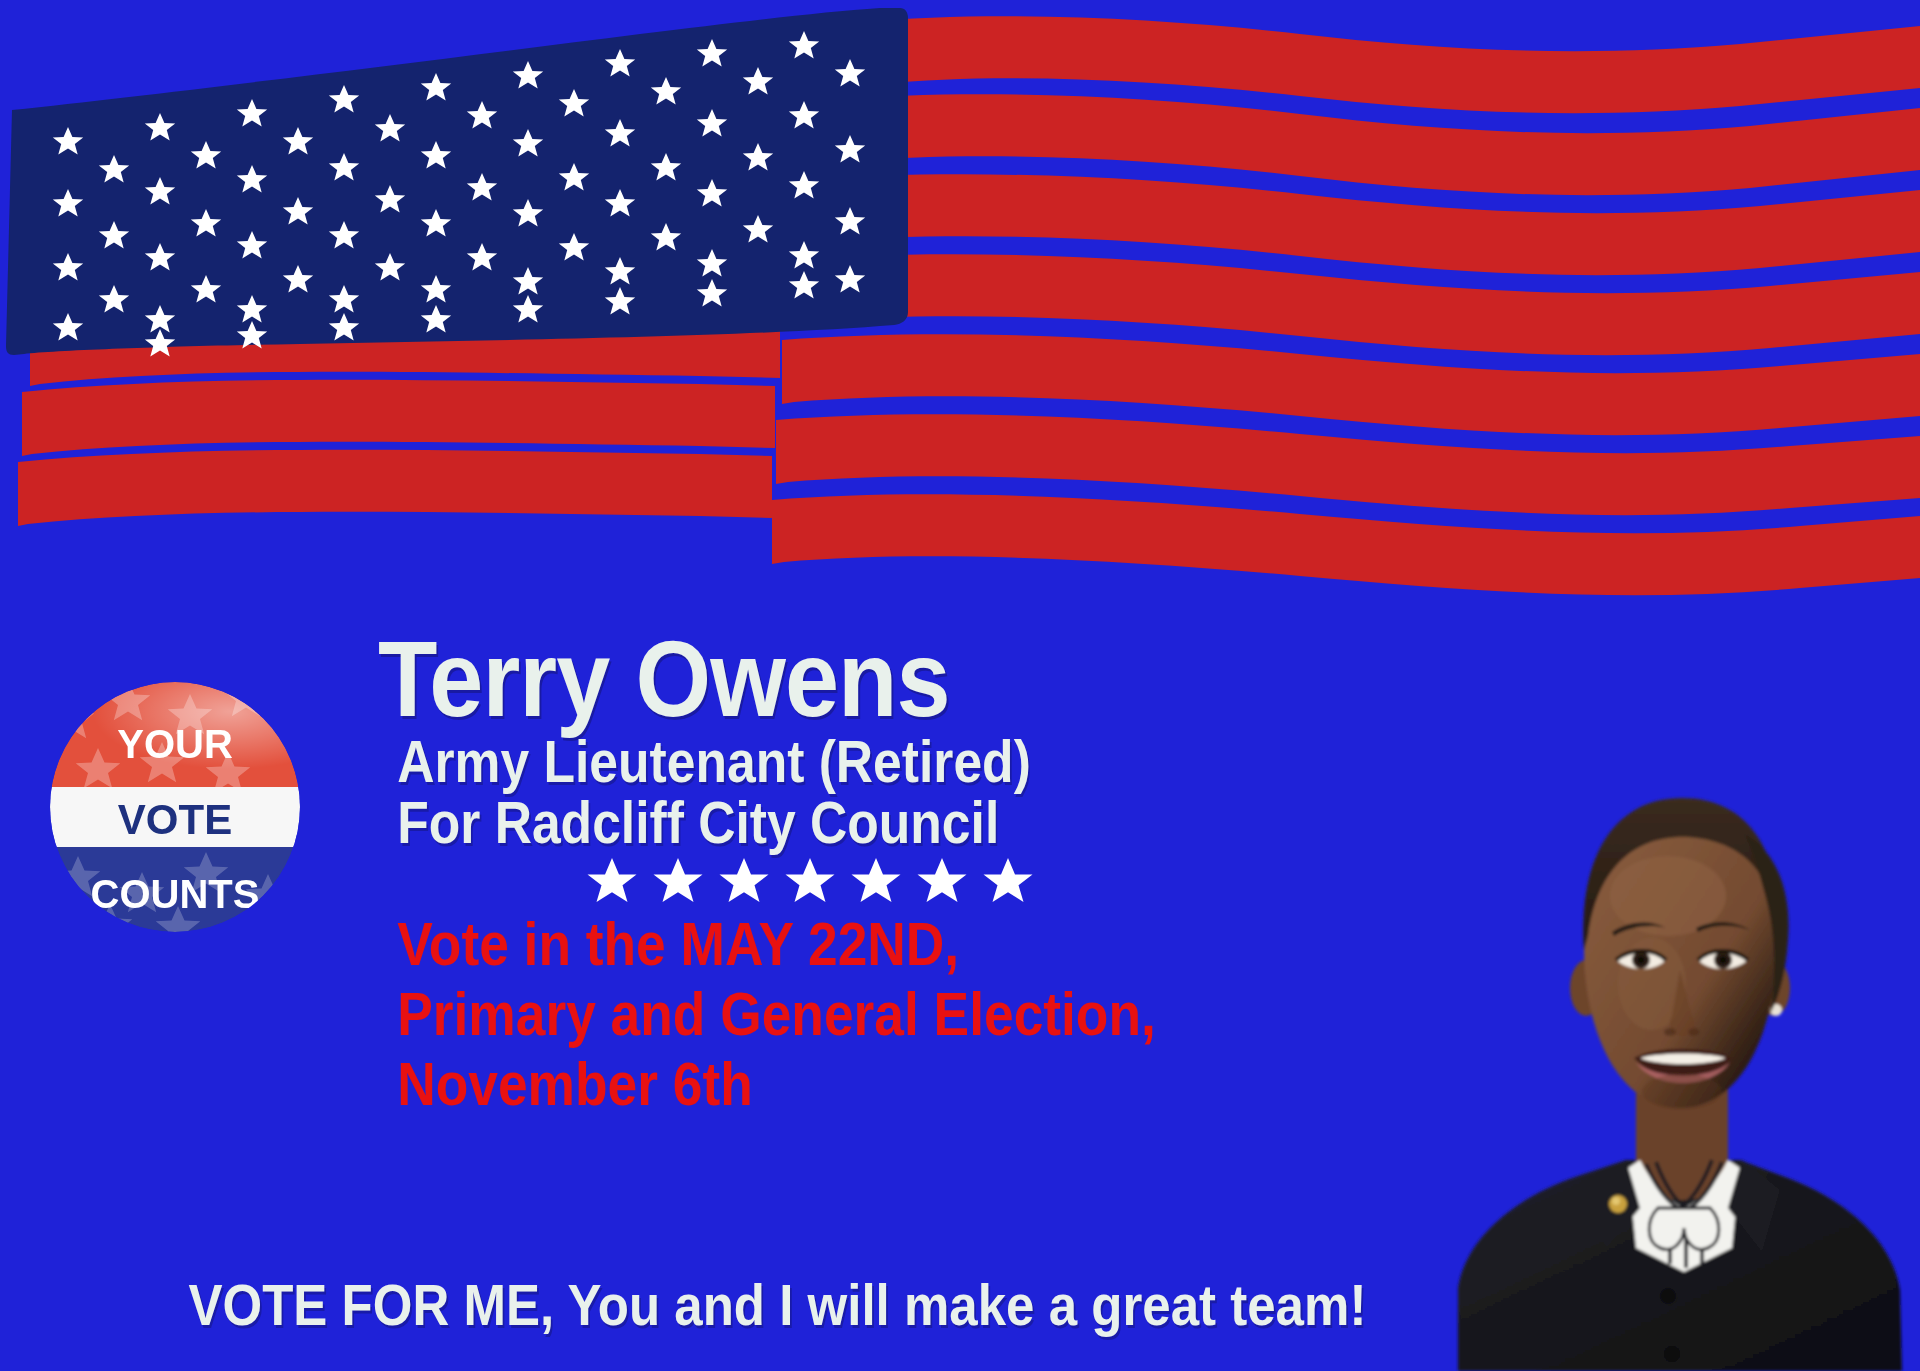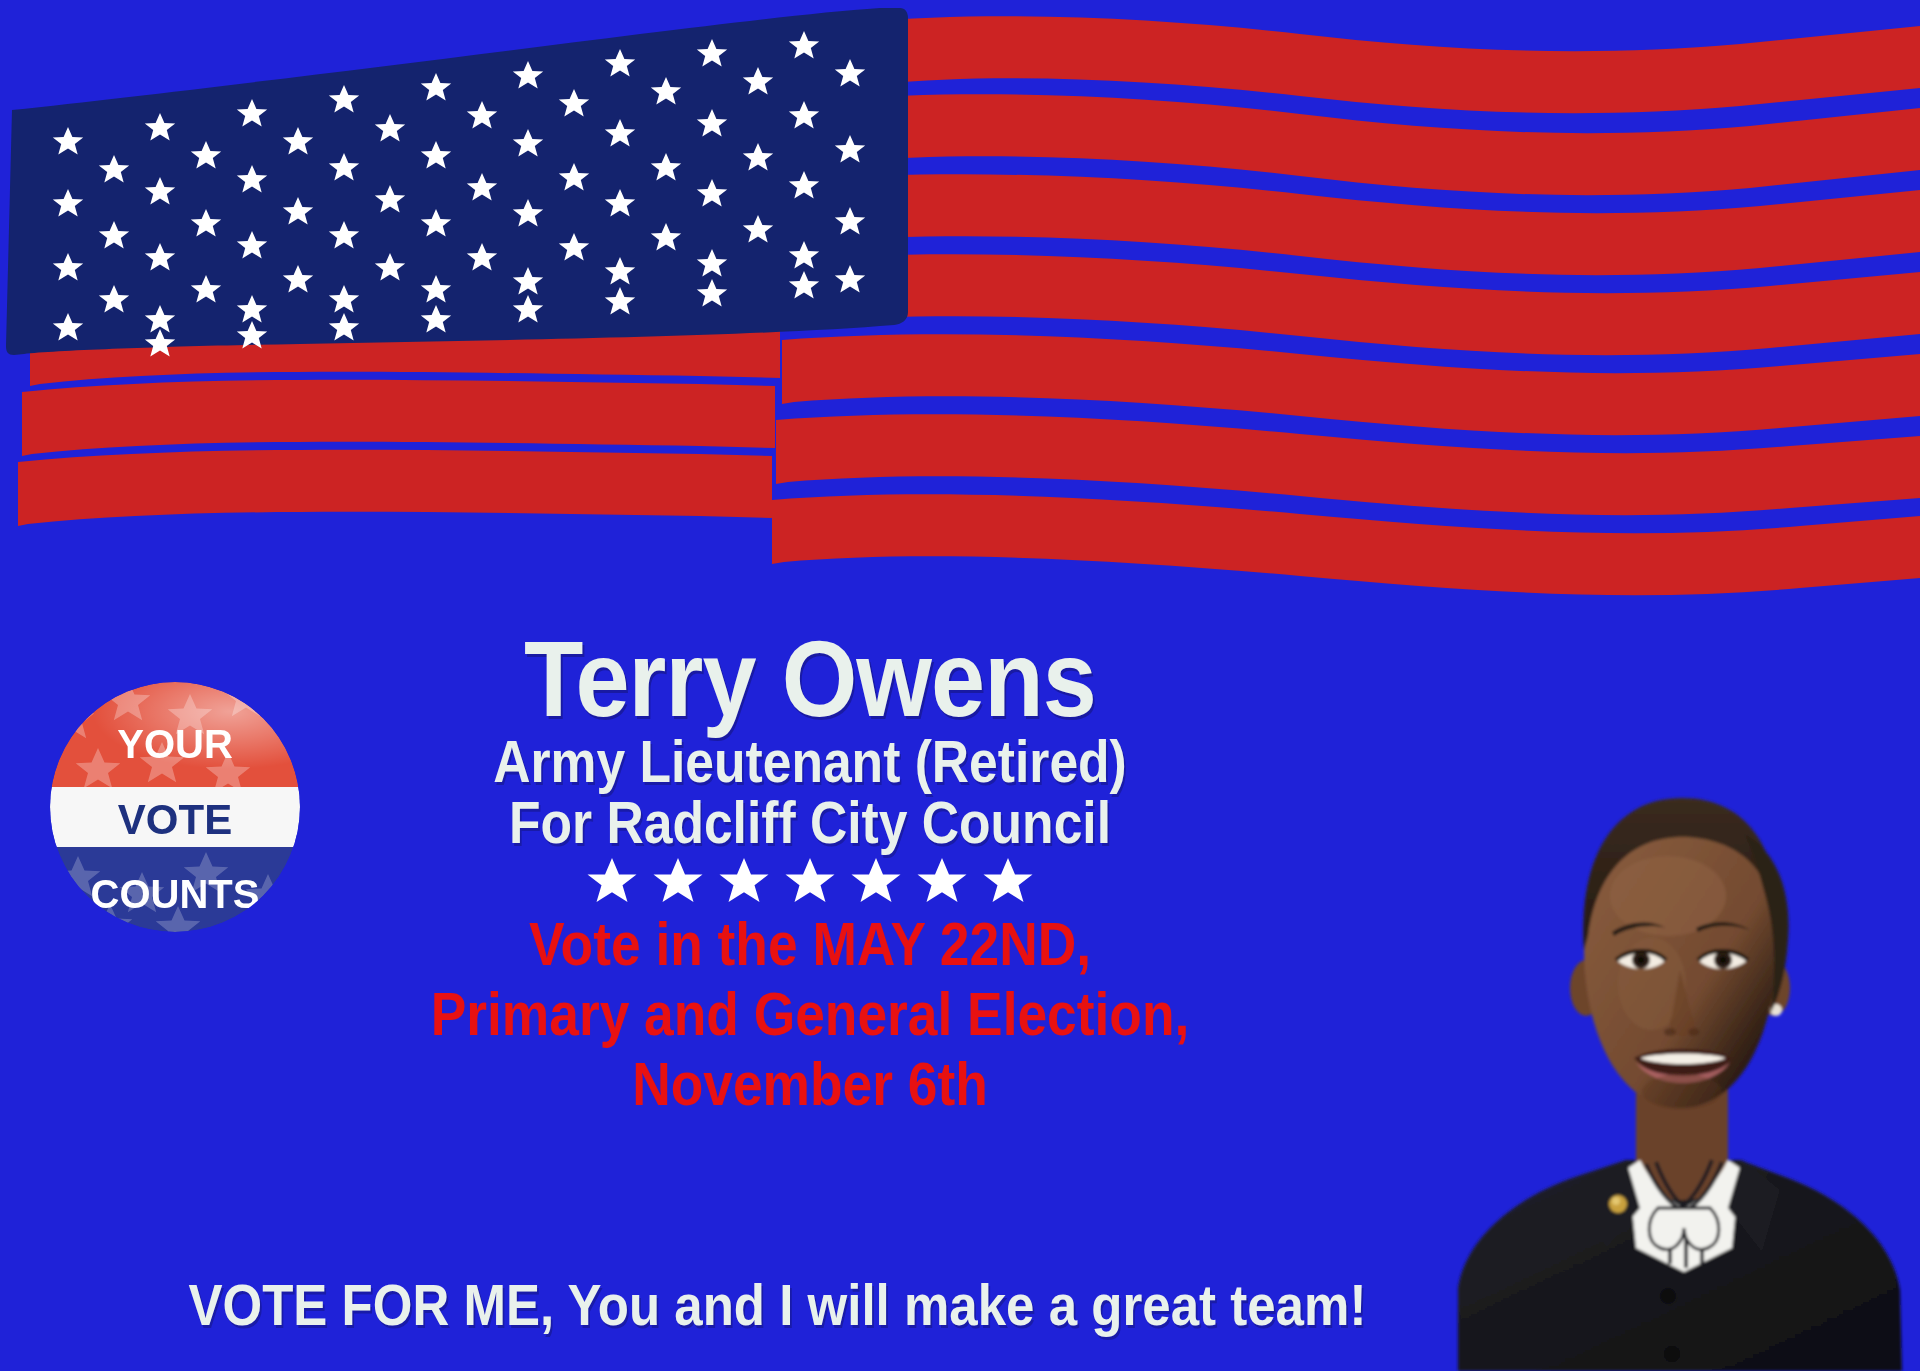--- a/index.html
+++ b/index.html
@@ -11,21 +11,21 @@
   
   .flag-wrap{position:absolute;left:0;top:-8px;width:1920px;height:620px;}
   .flag-svg{display:block;width:1920px;height:620px;}
 
   
   .badge{position:absolute;left:50px;top:682px;width:250px;height:250px;border-radius:50%;
          overflow:hidden;box-shadow:0 0 0 0 rgba(0,0,0,0);}
   .badge-svg{display:block;width:250px;height:250px;}
 
   
-  .textblock{position:absolute;left:330px;top:628px;width:960px;text-align:center;}
+  .textblock{position:absolute;left:330px;top:628px;width:960px;text-align:left;}
 
   .cand-name{
     font-family:"Liberation Sans Narrow","Liberation Sans",sans-serif;
     font-weight:bold;color:#e9f1ec;font-size:108px;line-height:0.95;
     letter-spacing:-1px;margin:0;transform:scaleX(0.90);transform-origin:50% 50%;
     text-shadow:2px 3px 0 rgba(20,20,120,0.55);
     white-space:nowrap;
   }
   .cand-sub{
     font-family:"Liberation Sans Narrow","Liberation Sans",sans-serif;

